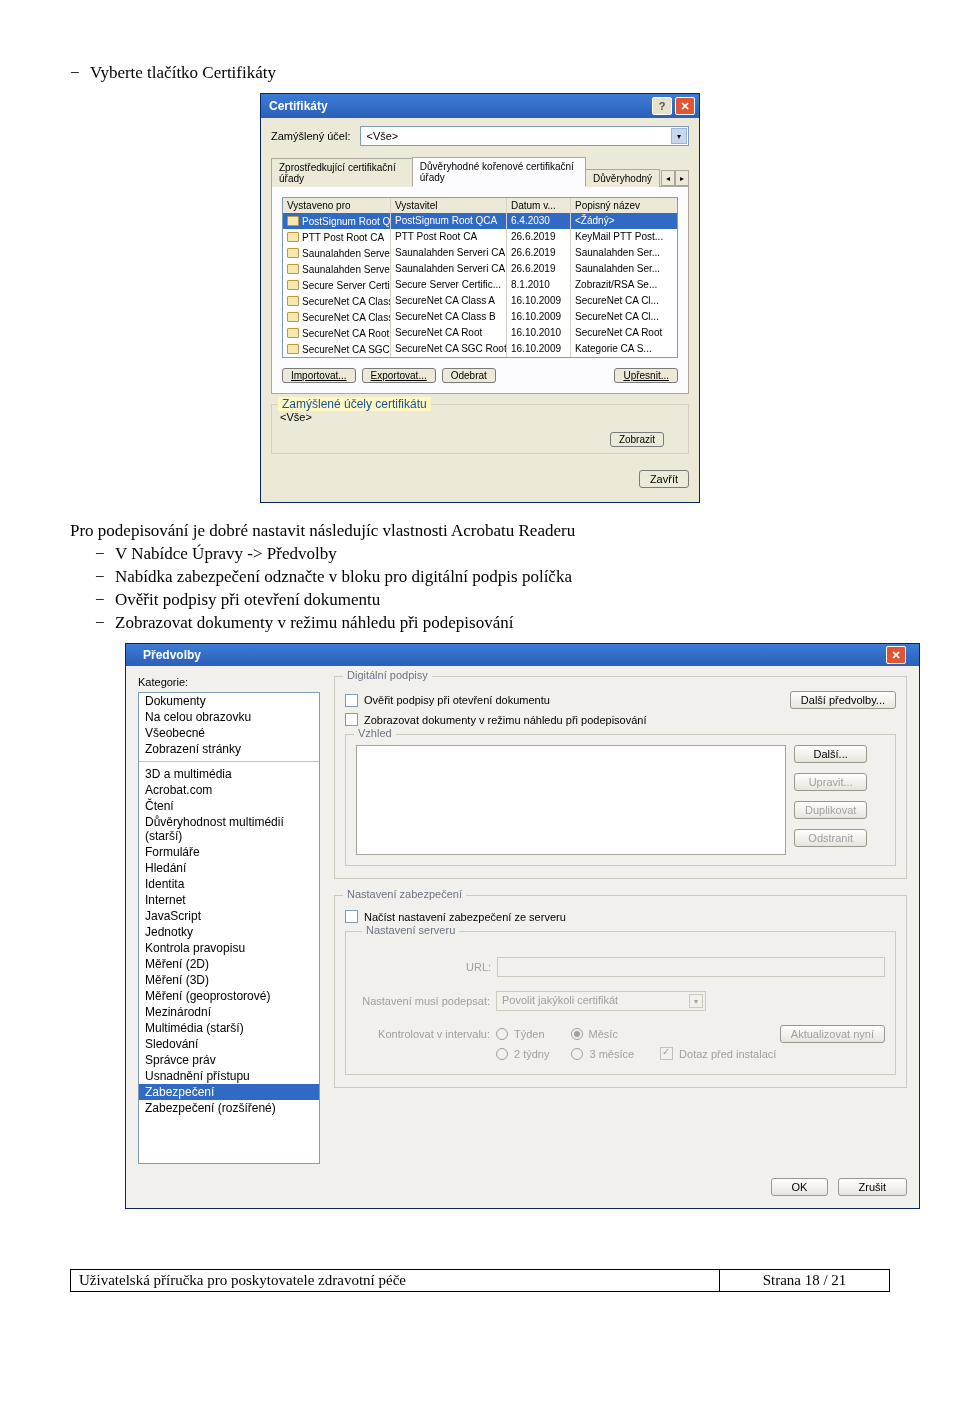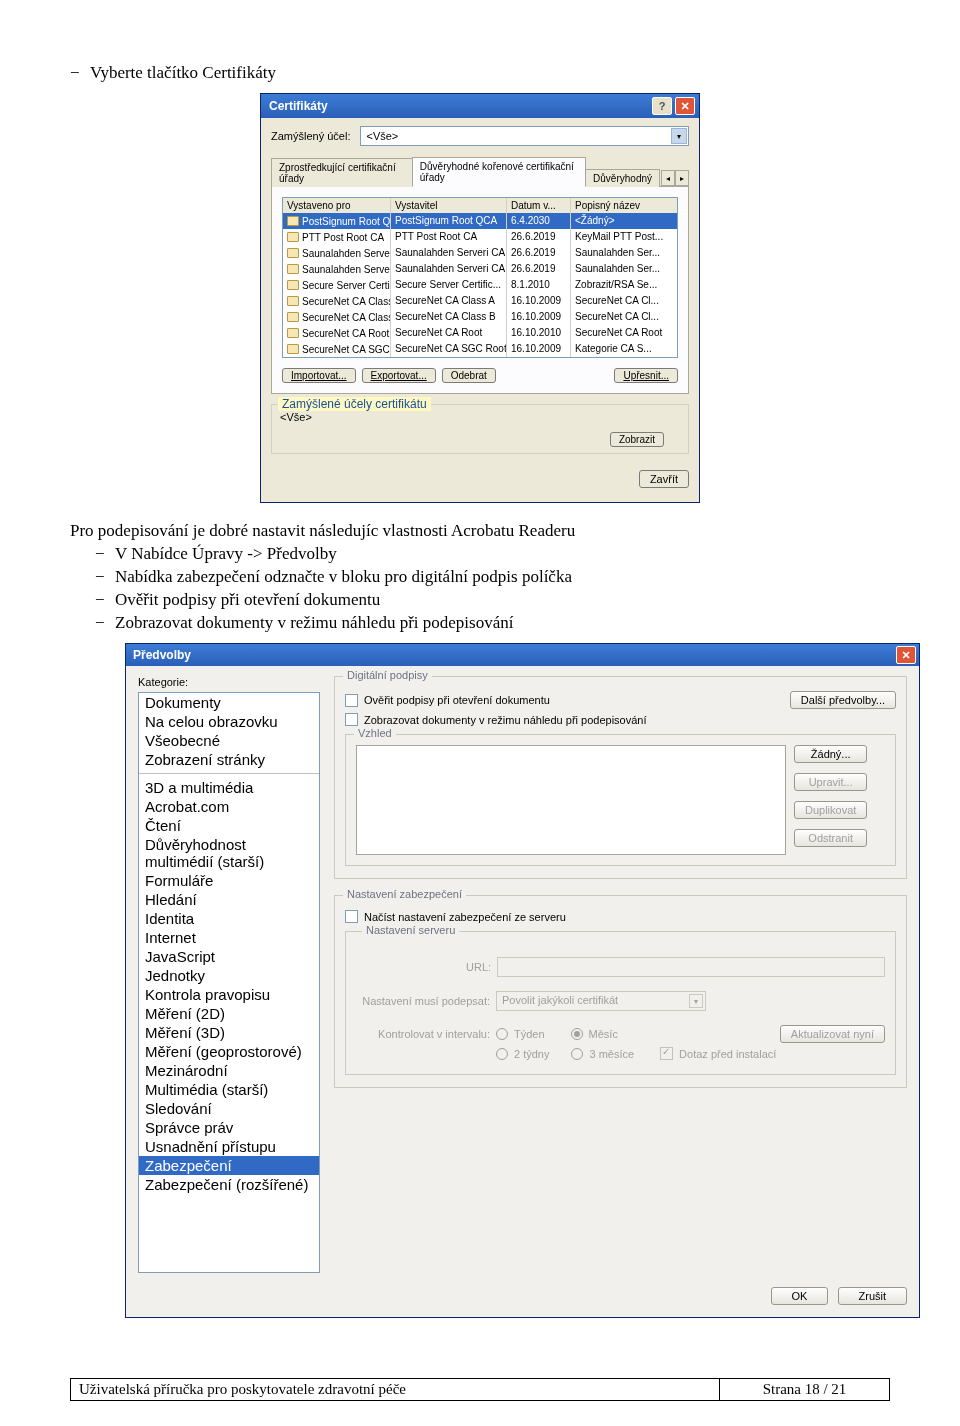--- a/index.html
+++ b/index.html
@@ -45,26 +45,26 @@
   .btn-row { display: flex; gap: 6px; margin-top: 10px; justify-content: flex-end; }
   .win-btn { background: #ece9d8; border: 1px solid #7a7a7a; border-radius: 3px; padding: 2px 10px; font-size: 11px; font-family: Tahoma, Arial, sans-serif; }
   .win-btn.small { padding: 1px 8px; font-size: 10px; }
   .fieldset-like { border: 1px solid #d4d0c8; margin-top: 10px; padding: 6px 8px 30px 8px; position: relative; }
   .fieldset-like .legend { position: absolute; top: -8px; left: 6px; background: #fef9c3; padding: 0 4px; font-size: 12px; color: #1b4f9b; }
   .fs-btnrow { position: absolute; right: 24px; bottom: 6px; }
   .dlg-foot { text-align: right; padding: 8px 10px 14px 10px; }
 
   
   .dlg2 { font-family: Tahoma, Arial, sans-serif; font-size: 11px; display: inline-block; border: 1px solid #0a246a; background: #f1f0ec; width: 795px; text-align: left; }
-  .titlebar2 { height: 22px; background: linear-gradient(#3c7cd6, #2a5fb8); color: #fff; display: flex; align-items: center; padding: 0 3px; }
+  .titlebar2 { height: 22px; background: linear-gradient(#3c7cd6, #2a5fb8); color: #fff; display: flex; align-items: center; padding: 0 13px; }
   .titlebar2 .title { flex: 1; font-weight: bold; padding-left: 4px; font-size: 12px; }
   .dlg2-body { display: flex; padding: 10px 12px 8px 12px; gap: 14px; }
   .left-panel { width: 182px; }
   .left-label { margin-bottom: 4px; }
-  .cat-list { width: 100%; height: 581px; background: #fff; border: 1px solid #7f9db9; overflow: hidden; font-size: 15px; }
+  .cat-list { width: 100%; height: 472px; background: #fff; border: 1px solid #7f9db9; overflow: hidden; font-size: 12px; }
   .cat-item { padding: 1px 6px; }
   .cat-sep { border-top: 1px solid #c0c0c0; margin: 4px 0; }
   .cat-item.selected { background: #316ac5; color: #fff; }
   .right-panel { flex: 1; }
 
   .fs2 { border: 1px solid #cccabf; padding: 10px 10px 12px 10px; margin-bottom: 16px; position: relative; }
   .fs2 .legend { position: absolute; top: -8px; left: 8px; background: #f1f0ec; padding: 0 4px; color: #6d7384; font-size: 11px; }
   .fs2-row { display: flex; align-items: center; gap: 6px; margin: 4px 0; }
   .chk { width: 13px; height: 13px; border: 1px solid #7f9db9; background: #fff; }
   .btn2 { background: linear-gradient(#fefefe,#e6e5dd); border: 1px solid #9a988c; border-radius: 3px; padding: 2px 10px; font-size: 11px; font-family: Tahoma, Arial, sans-serif; }
@@ -280,21 +280,21 @@
             </div>
             <div class="fs2-row">
               <span class="chk"></span>
               <span>Zobrazovat dokumenty v režimu náhledu při podepisování</span>
             </div>
             <div class="fs-vzhled">
               <span class="legend">Vzhled</span>
               <div class="vzhled-wrap">
                 <div class="vzhled-box"></div>
                 <div class="vzhled-btns">
-                  <button class="btn2">Žádný...</button>
+                  <button class="btn2">Další...</button>
                   <button class="btn2 dis">Upravit...</button>
                   <button class="btn2 dis">Duplikovat</button>
                   <button class="btn2 dis">Odstranit</button>
                 </div>
               </div>
             </div>
           </div>
 
           <div class="fs2">
             <span class="legend">Nastavení zabezpečení</span>

